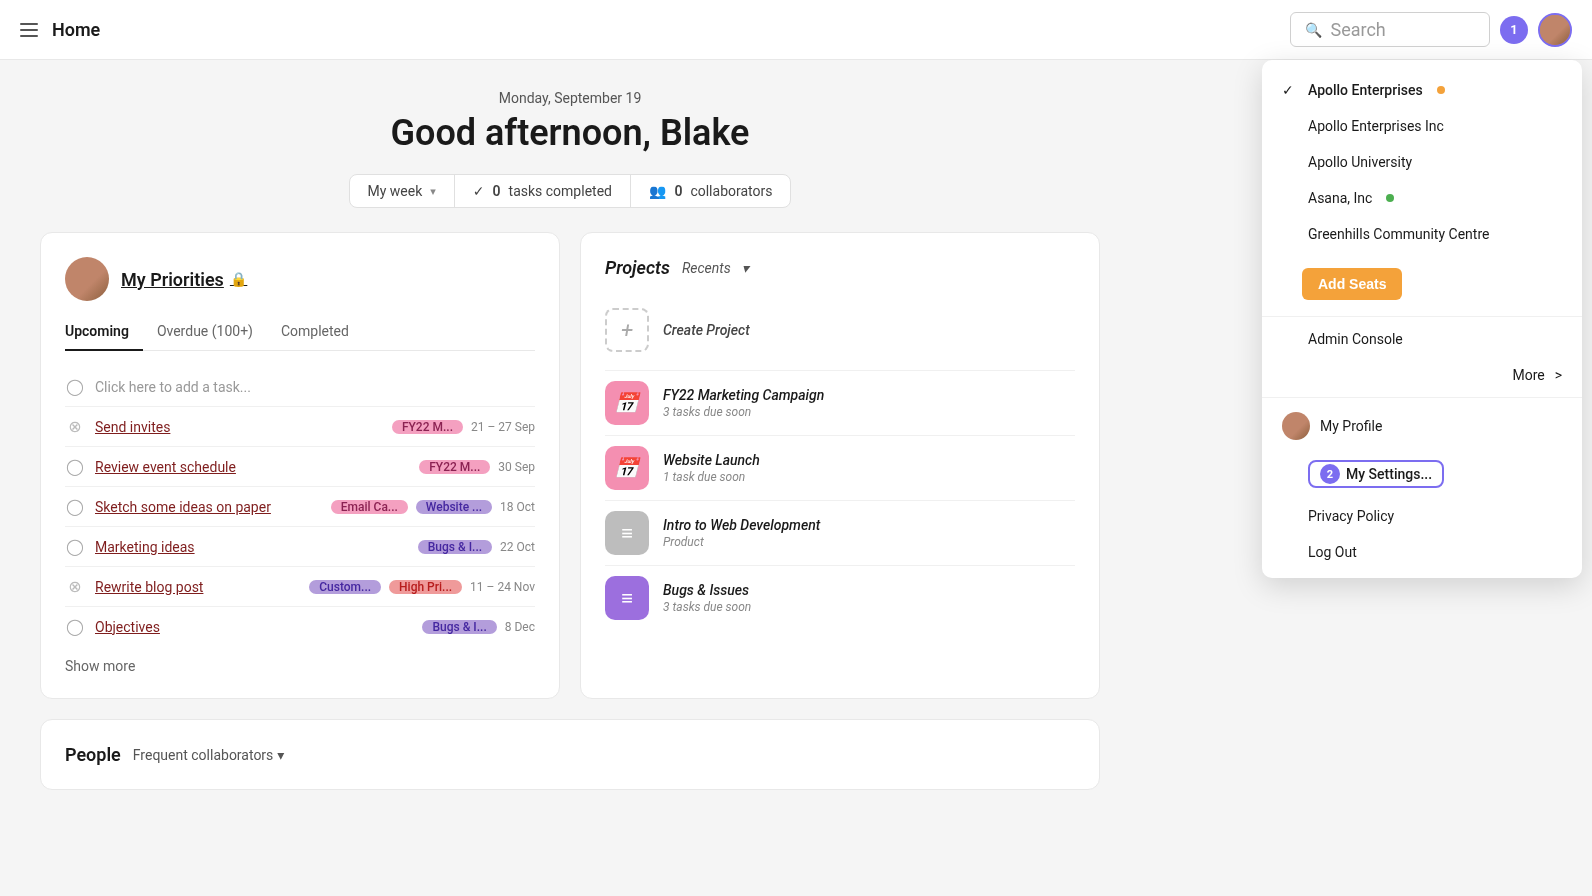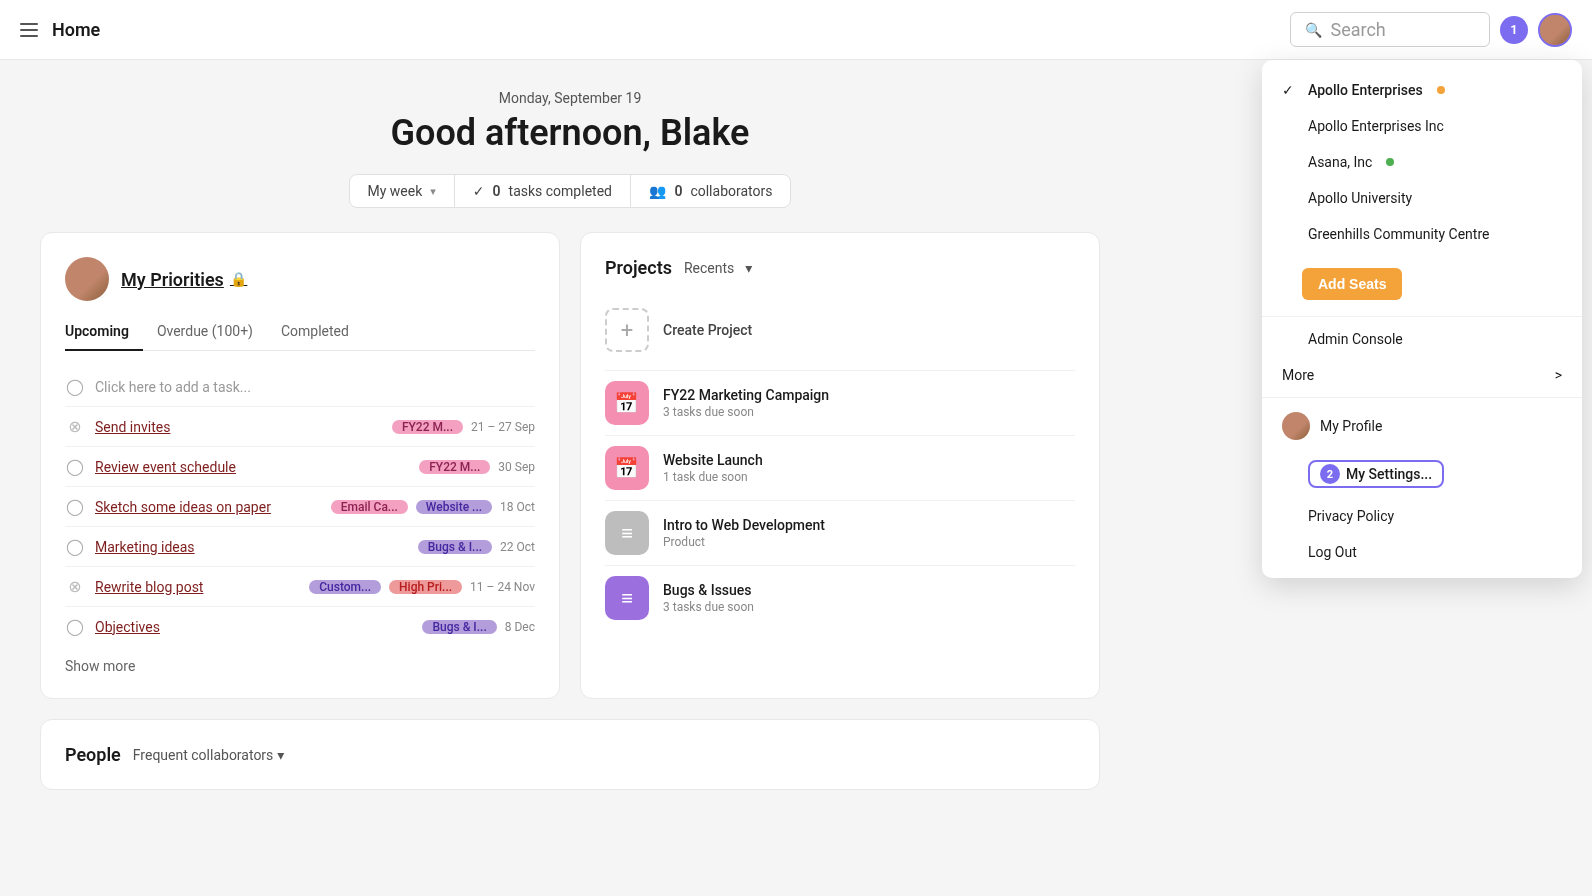--- a/index.html
+++ b/index.html
@@ -104,21 +104,21 @@
     }
     .tag-pink { background: #f4a0c0; color: #8b2252; }
     .tag-purple { background: #b39ddb; color: #4527a0; }
     .tag-red { background: #ef9a9a; color: #b71c1c; }
     .task-date { font-size: 12px; color: #888; white-space: nowrap; }
     .show-more { font-size: 14px; color: #666; cursor: pointer; margin-top: 12px; }
 
     
     .projects-card {
       flex: 1; background: #fff; border-radius: 12px;
-      border: 1px solid #e8e8e8; padding: 24px; min-width: 0;
+      border: 1px solid #e8e8e8; padding: 24px; min-width: 0; font-style: italic;
     }
     .projects-header { display: flex; align-items: center; gap: 12px; margin-bottom: 20px; }
     .projects-title { font-size: 18px; font-weight: 600; }
     .recents-btn {
       display: flex; align-items: center; gap: 11px;
       font-size: 14px; color: #555; cursor: pointer;
     }
     .create-project {
       display: flex; align-items: center; gap: 14px;
       padding: 10px 0; margin-bottom: 8px; cursor: pointer;
@@ -175,21 +175,21 @@
     .dropdown-check { color: #1a1a1a; font-size: 14px; width: 16px; }
     .dropdown-dot { width: 8px; height: 8px; border-radius: 50%; flex-shrink: 0; }
     .dot-orange { background: #f4a23a; }
     .dot-green { background: #4caf50; }
     .add-seats-btn {
       background: #f4a23a; color: #fff; border: none; border-radius: 6px;
       padding: 8px 16px; font-size: 14px; font-weight: 600; cursor: pointer;
       margin: 6px 20px;
     }
     .dropdown-divider { height: 1px; background: #f0f0f0; margin: 4px 0; }
-    .dropdown-item.more { justify-content: space-between; }
+    .dropdown-item.more { justify-content: flex-end; }
     .dropdown-item-avatar {
       width: 28px; height: 28px; border-radius: 50%;
       background: linear-gradient(135deg, #c0856a 60%, #8B5E3C 100%);
       flex-shrink: 0;
     }
     .settings-badge {
       background: #fff; border: 2px solid #7c6df0; border-radius: 8px;
       padding: 2px 10px; font-size: 14px; color: #1a1a1a; font-weight: 500;
       display: flex; align-items: center; gap: 6px;
     }
@@ -412,26 +412,26 @@
       <span class="dropdown-check">✓</span>
       <span>Apollo Enterprises</span>
       <span class="dropdown-dot dot-orange" style="margin-left:4px;"></span>
     </div>
     <div class="dropdown-item">
       <span class="dropdown-check"></span>
       <span>Apollo Enterprises Inc</span>
     </div>
     <div class="dropdown-item">
       <span class="dropdown-check"></span>
+      <span>Apollo University</span>
+    </div>
+    <div class="dropdown-item">
+      <span class="dropdown-check"></span>
       <span>Asana, Inc</span>
       <span class="dropdown-dot dot-green" style="margin-left:4px;"></span>
-    </div>
-    <div class="dropdown-item">
-      <span class="dropdown-check"></span>
-      <span>Apollo University</span>
     </div>
     <div class="dropdown-item">
       <span class="dropdown-check"></span>
       <span>Greenhills Community Centre</span>
     </div>
   </div>
   <div style="padding: 6px 20px;">
     <button class="add-seats-btn">Add Seats</button>
   </div>
   <div class="dropdown-divider"></div>

